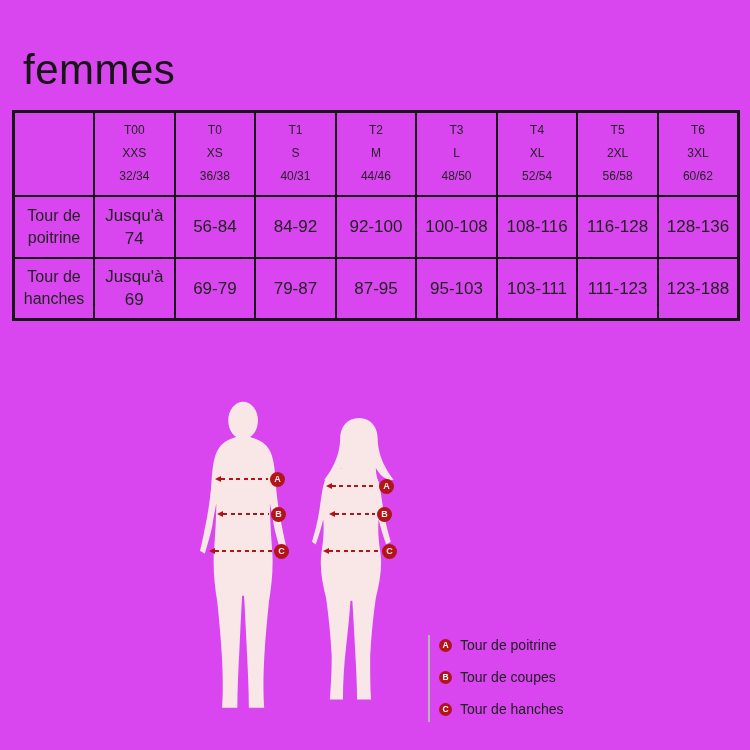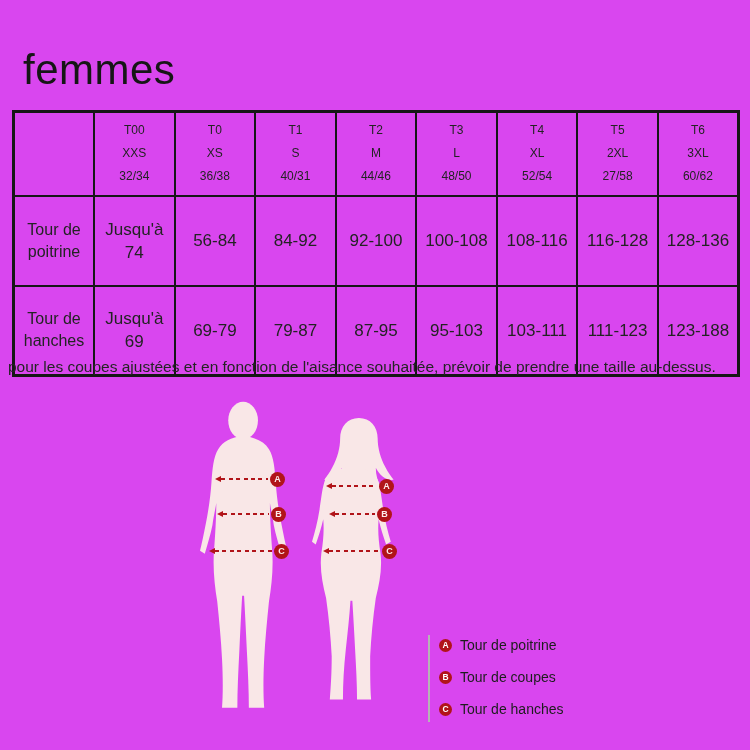--- a/index.html
+++ b/index.html
@@ -23,21 +23,21 @@
     position:absolute;left:12px;top:110px;width:728px;
     border-collapse:collapse;table-layout:fixed;
     border:3px solid #161616;
   }
   table.size th,table.size td{
     border:2px solid #161616;
     text-align:center;vertical-align:middle;padding:2px;
     font-weight:300;color:#232323;
   }
   table.size thead tr{height:84px;}
-  table.size tbody tr{height:90px;}
+  table.size tbody tr{height:62px;}
   table.size thead th div{font-size:12px;line-height:23px;font-weight:300;}
   table.size tbody td{font-size:17px;line-height:23px;white-space:pre-line;}
   table.size tbody th.rowlabel{font-size:16px;line-height:22px;white-space:pre-line;}
   
   .note{
     position:absolute;left:8px;top:357px;margin:0;width:740px;
     font-size:15.5px;line-height:20px;color:#242424;
   }
   
   .diagram{position:absolute;inset:0;}
@@ -112,21 +112,21 @@
             <div>48/50</div>
           </th>
           <th>
             <div>T4</div>
             <div>XL</div>
             <div>52/54</div>
           </th>
           <th>
             <div>T5</div>
             <div>2XL</div>
-            <div>27/58</div>
+            <div>56/58</div>
           </th>
           <th>
             <div>T6</div>
             <div>3XL</div>
             <div>60/62</div>
           </th>
         </tr>
     </thead>
     <tbody id="table-body">
         <tr>
@@ -151,21 +151,20 @@
           <td>79-87</td>
           <td>87-95</td>
           <td>95-103</td>
           <td>103-111</td>
           <td>111-123</td>
           <td>123-188</td>
         </tr>
       </tbody>
   </table>
 
-  <p class="note">pour les coupes ajustées et en fonction de l'aisance souhaitée, prévoir de prendre une taille au-dessus.</p>
 
   <div class="diagram" id="diagram">
 
     <svg class="sil" style="left:200px;top:396px;" width="91" height="322" viewBox="0 0 95 325">
       <ellipse cx="45" cy="20" rx="15.5" ry="19.5"></ellipse>
       <path d="M45 36
         C58 38 67 42 72 50 C77 58 78 70 79 84 C80 99 82 113 85 128 C87 138 89 148 91 156
         L85 159 C82 149 79 139 77 129 C76 121 74 113 73 106
         C73 121 74 137 75 151 C77 171 75 191 72 209 C70 229 68 249 67 269 C66 289 66 306 67 320
         L51 320 C51 302 50 282 49 262 C48 240 47 220 46 203

